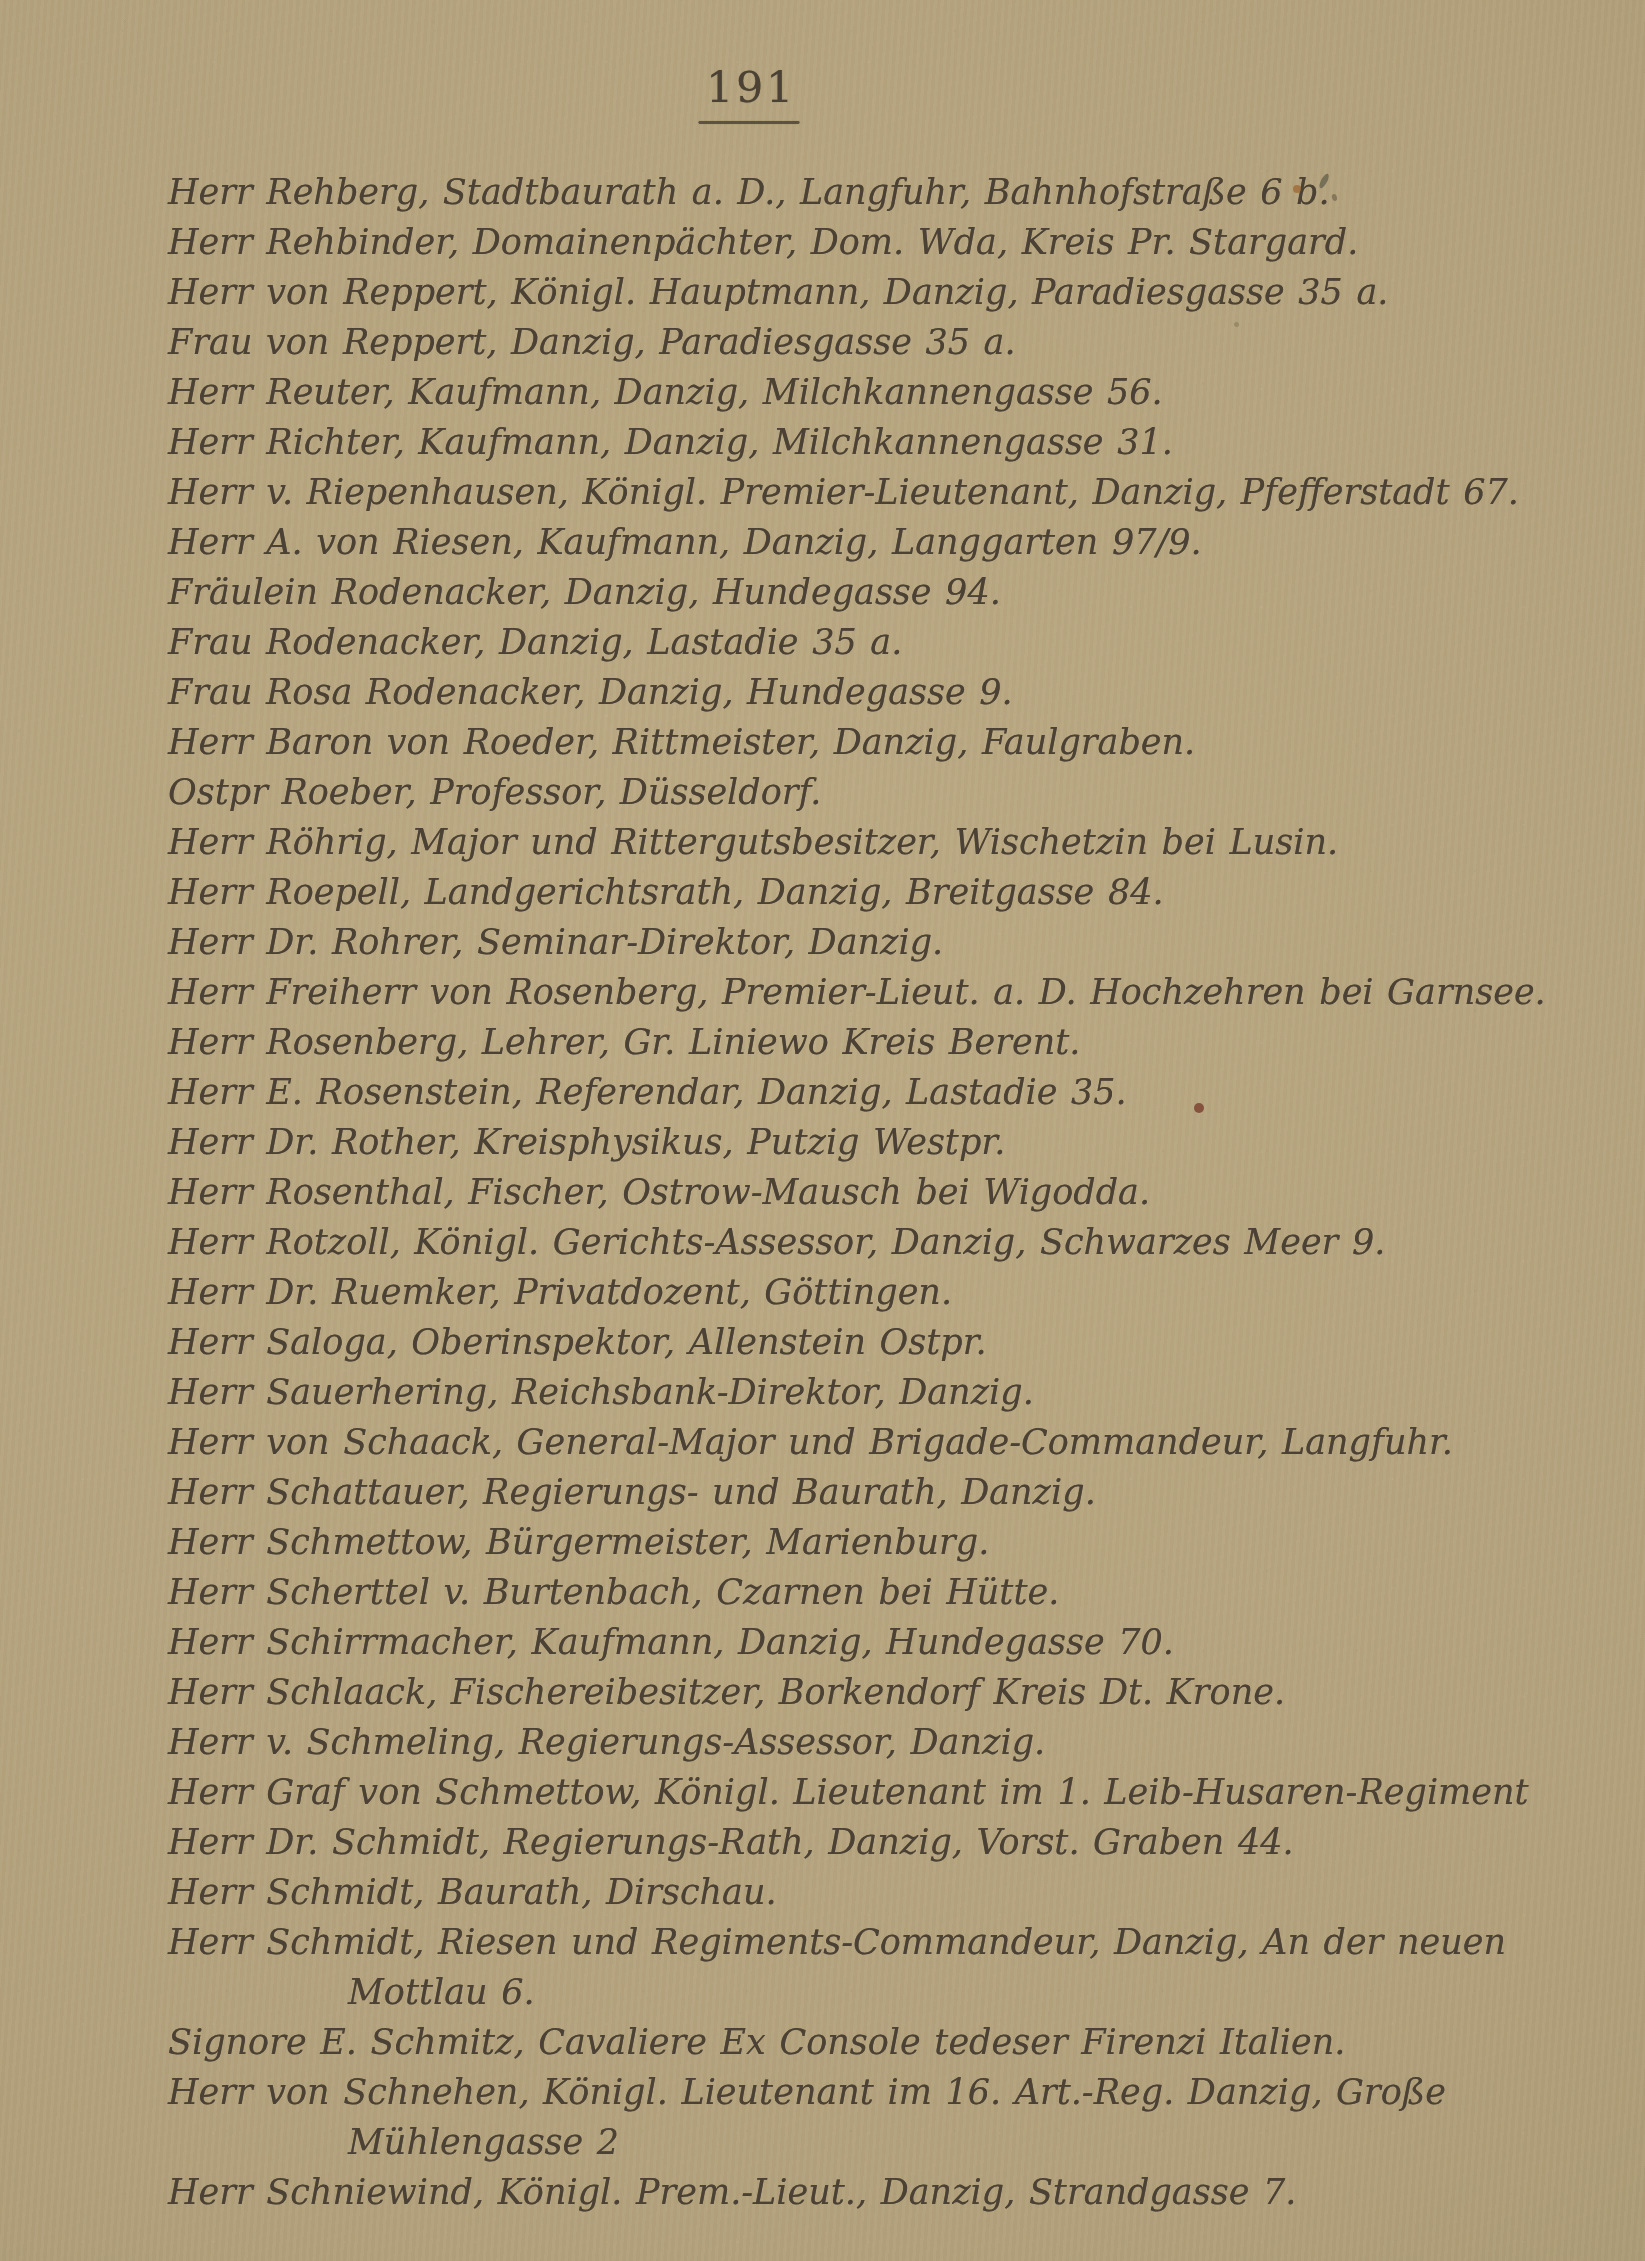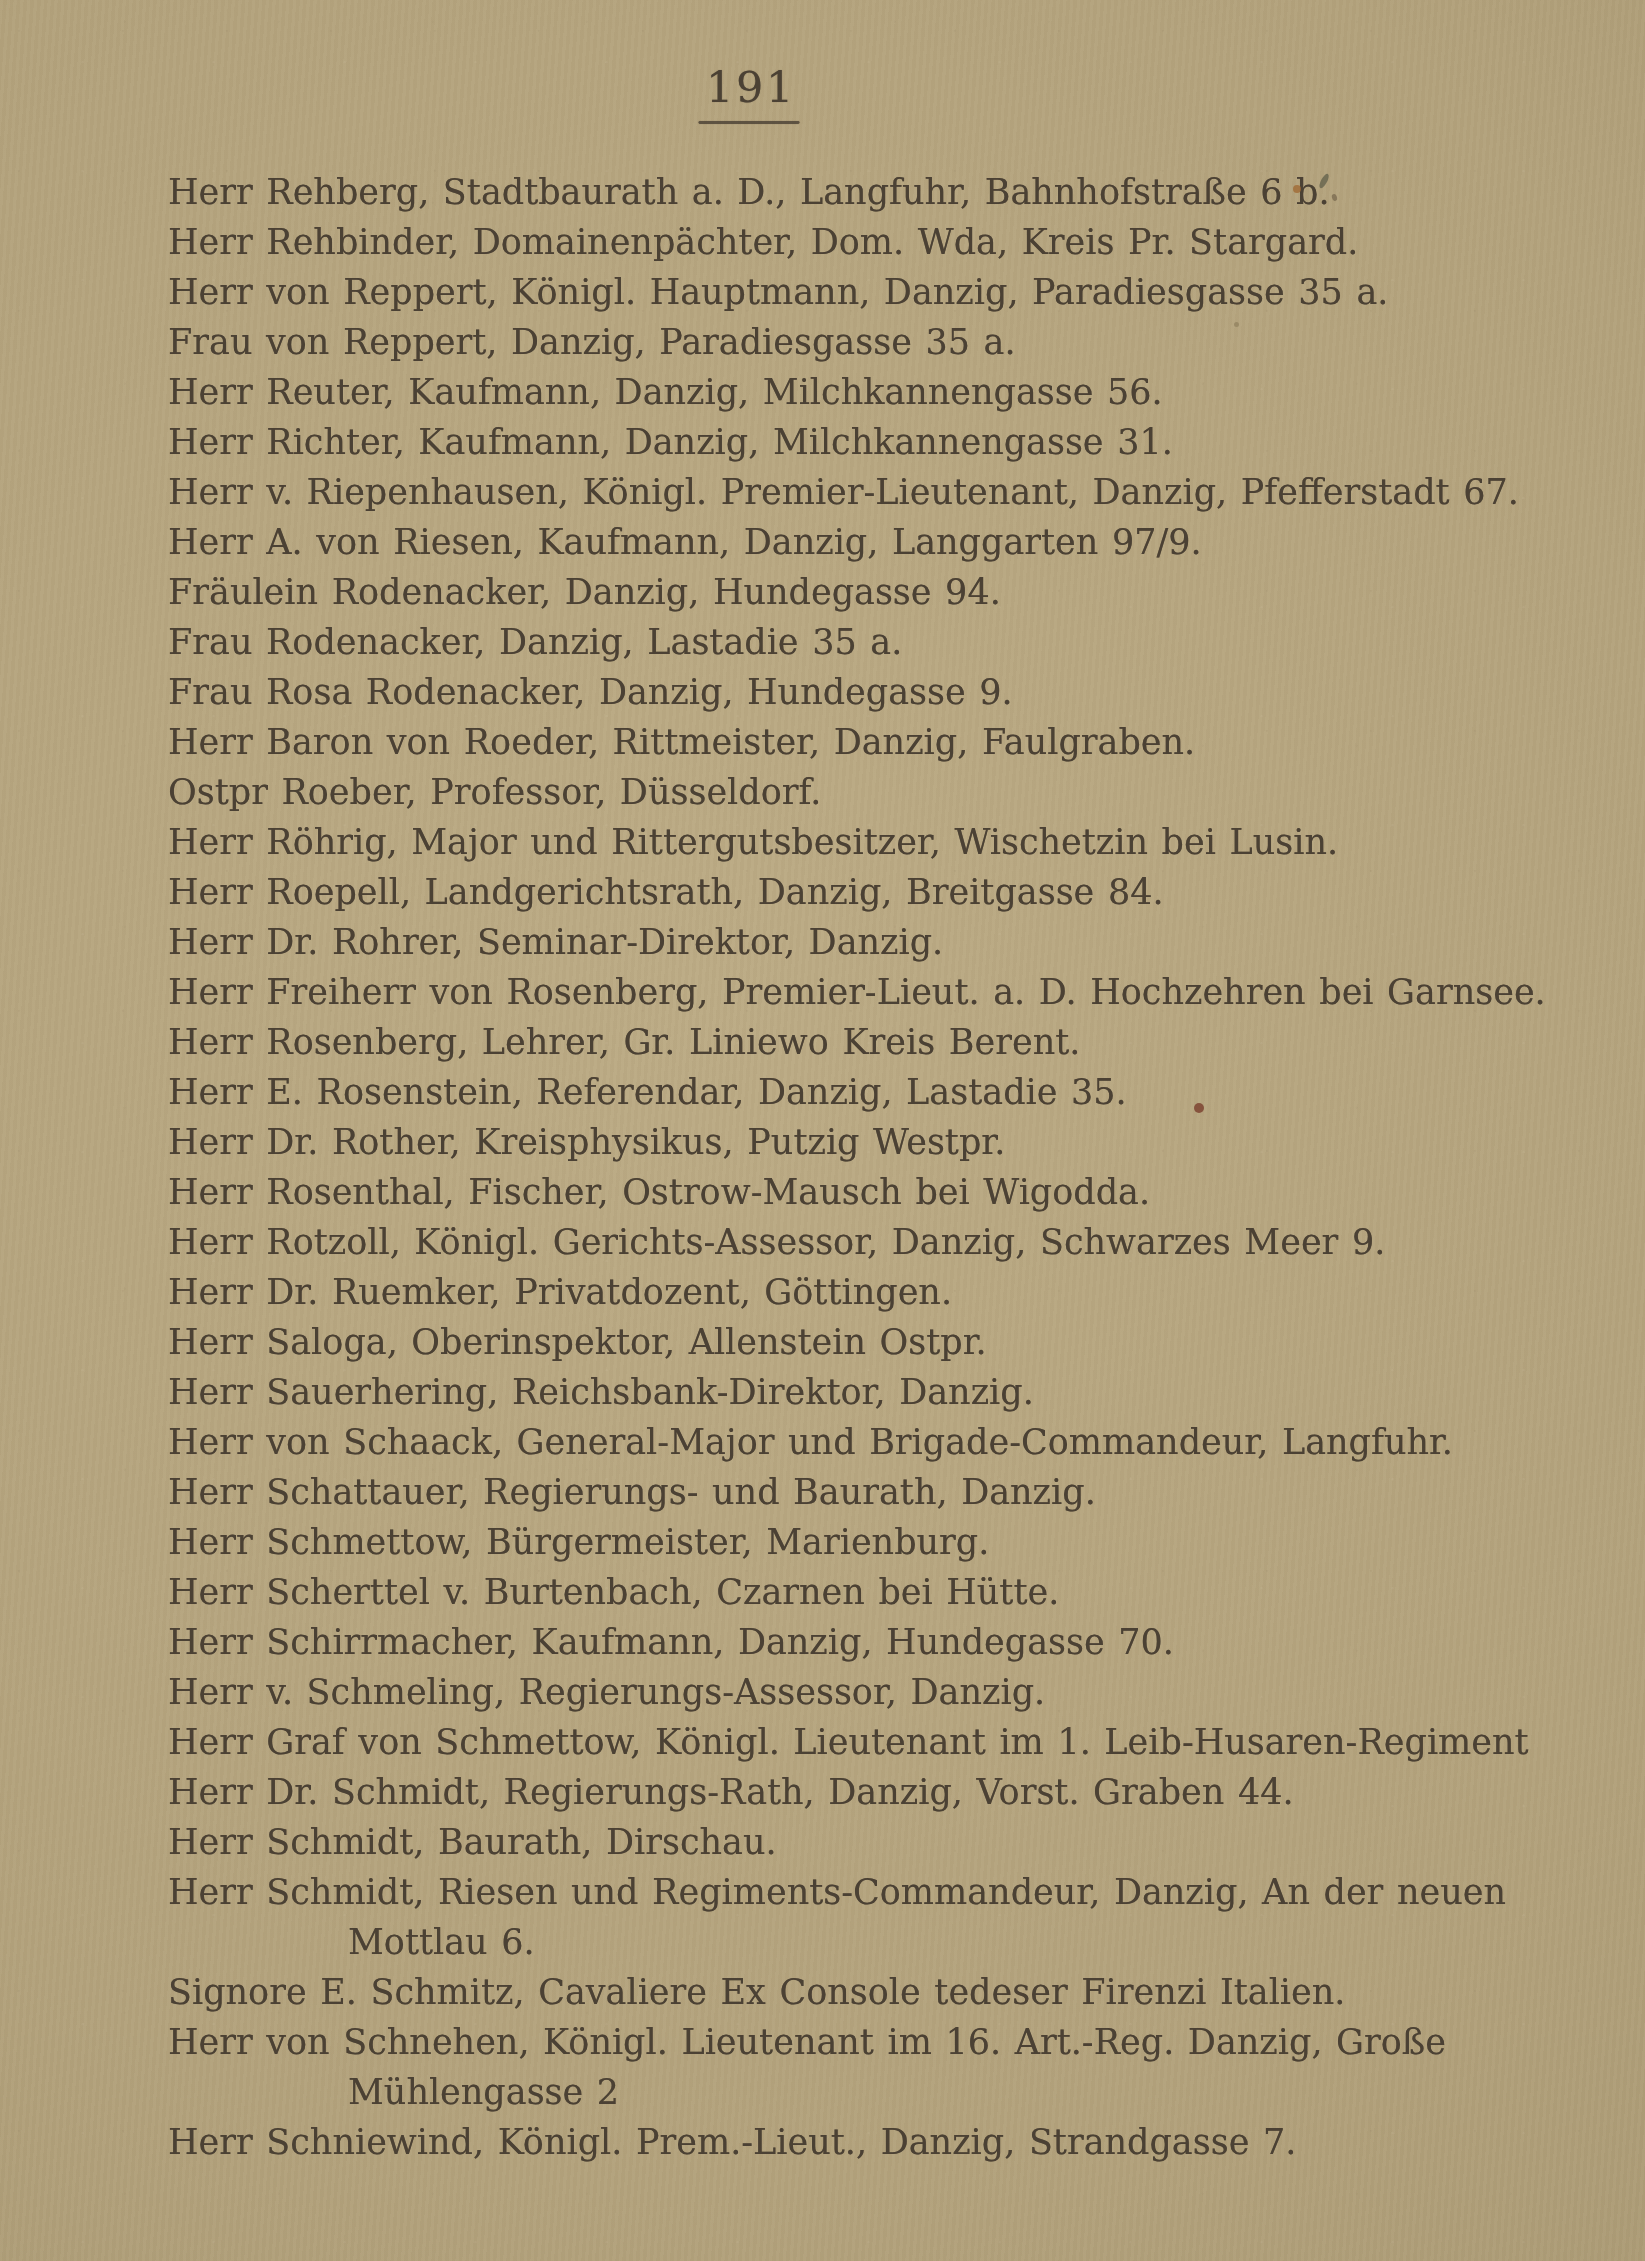--- a/index.html
+++ b/index.html
@@ -39,21 +39,21 @@
     width:101px;height:3.2px;background:var(--ink);opacity:.82;border-radius:1.4px;
     box-shadow:0 0 0.9px rgba(60,50,38,0.5);
   }
   .entries{
     position:absolute;top:167px;left:168px;right:36px;
     font-size:35px;line-height:50px;color:var(--ink);
     word-spacing:0.07em;
     text-shadow:0 0 0.5px rgba(60,50,38,0.5);
   }
   .entry{margin:0;}
-  .entry .line{display:block;white-space:nowrap;}
+  .entry .line{display:block;white-space:nowrap;font-style:italic;}
   .entry .line.cont{padding-left:180px;}
   .speck{position:absolute;border-radius:50%;}
 </style>
 </head>
 <body>
 
 <div class="paper"></div>
 <div class="grain"></div>
 
 <div class="page-number">191</div>
@@ -144,20 +144,23 @@
     <div class="entry">
       <span class="line">Herr Schmettow, Bürgermeister, Marienburg.</span>
     </div>
     <div class="entry">
       <span class="line">Herr Scherttel v. Burtenbach, Czarnen bei Hütte.</span>
     </div>
     <div class="entry">
       <span class="line">Herr Schirrmacher, Kaufmann, Danzig, Hundegasse 70.</span>
     </div>
     <div class="entry">
+      <span class="line">Herr Schlaack, Fischereibesitzer, Borkendorf Kreis Dt. Krone.</span>
+    </div>
+    <div class="entry">
       <span class="line">Herr v. Schmeling, Regierungs-Assessor, Danzig.</span>
     </div>
     <div class="entry">
       <span class="line">Herr Graf von Schmettow, Königl. Lieutenant im 1. Leib-Husaren-Regiment</span>
     </div>
     <div class="entry">
       <span class="line">Herr Dr. Schmidt, Regierungs-Rath, Danzig, Vorst. Graben 44.</span>
     </div>
     <div class="entry">
       <span class="line">Herr Schmidt, Baurath, Dirschau.</span>

